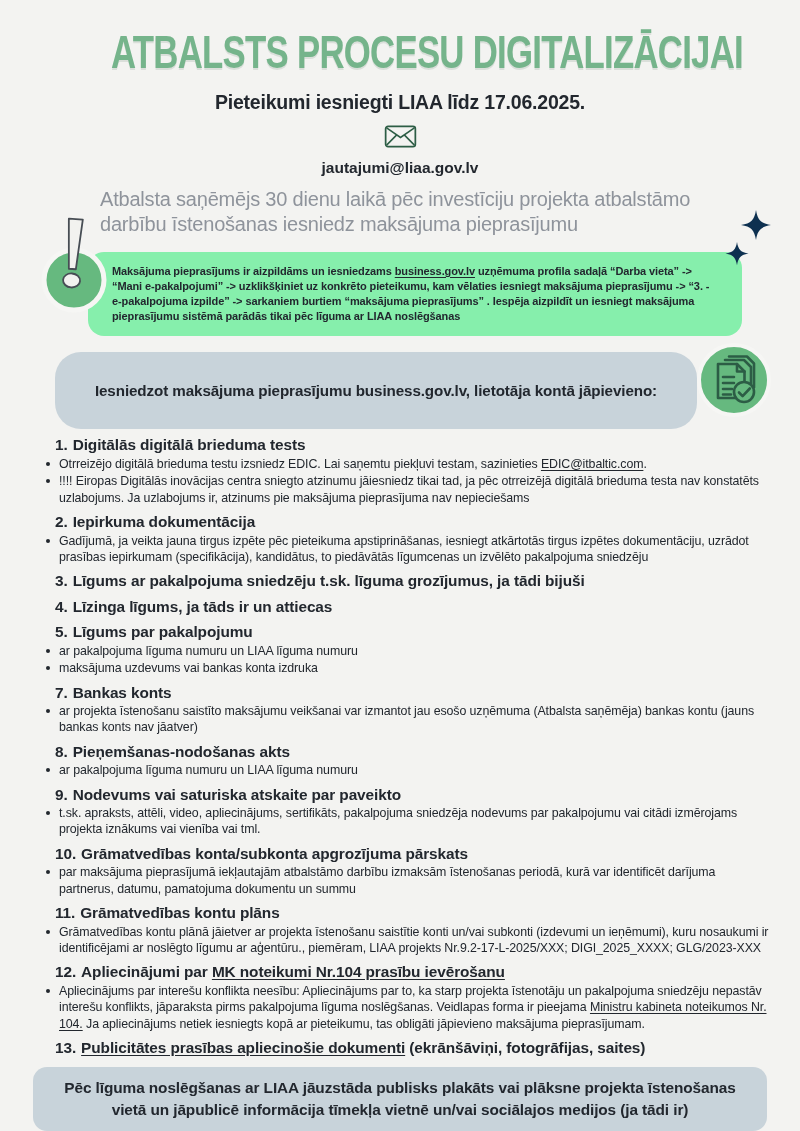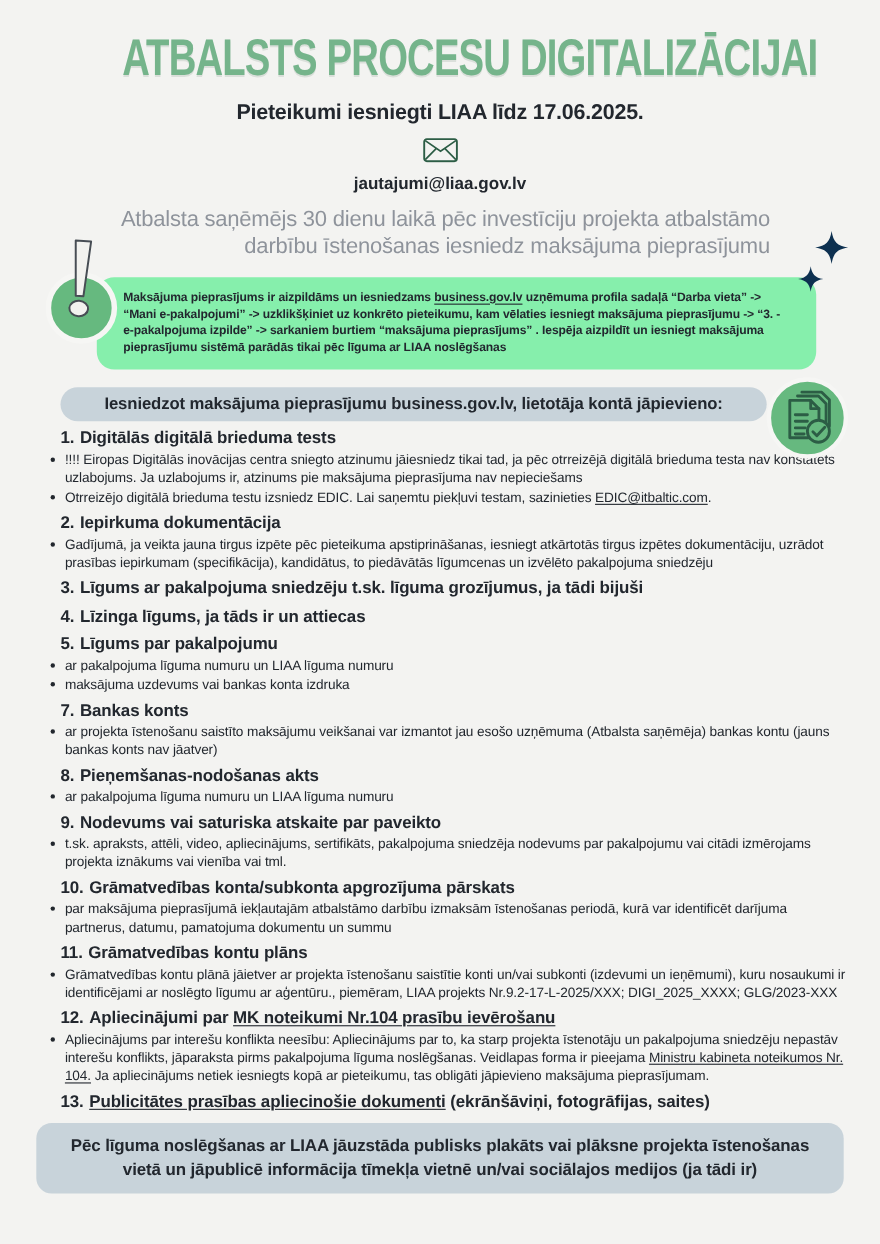--- a/index.html
+++ b/index.html
@@ -9,31 +9,31 @@
   .title-wrap{margin-top:24px;text-align:center;white-space:nowrap;}
   .title{display:inline-block;font-size:47px;font-weight:800;color:#75b48b;
          letter-spacing:-1px;transform:scaleX(.74);transform-origin:center;
          text-shadow:0 2px 0 rgba(40,80,60,.12);}
   
   .subtitle-row{display:flex;justify-content:center;align-items:center;gap:11px;margin-top:12px;flex-direction:column;}
   .submitted{font-size:19.5px;font-weight:bold;letter-spacing:-.2px;}
   .mail-icon{display:inline-flex;}
   .email{font-size:15.5px;font-weight:bold;}
   
-  .intro{width:600px;margin:10px auto 0;text-align:right;font-size:20px;line-height:1.27;
+  .intro{width:600px;margin:10px auto 0;text-align:left;font-size:20px;line-height:1.27;
          color:#8e939b;letter-spacing:-.2px;}
   
   .notice-wrap{position:relative;margin:14px 58px 0 88px;}
   .notice{background:#86efac;border-radius:16px;padding:12px 25px 12px 24px;
           font-size:11px;font-weight:bold;line-height:1.38;letter-spacing:-.1px;}
   .excl-badge{position:absolute;left:-50px;top:-38px;width:70px;height:102px;}
   .sparkles{position:absolute;right:-30px;top:-44px;width:56px;height:70px;}
   
   .section-row{position:relative;margin:16px 35px 2px 55px;}
-  .section-bar{background:#c8d3da;border-radius:26px;margin-right:68px;padding:7px 14px;
+  .section-bar{background:#c8d3da;border-radius:26px;margin-right:68px;padding:30px 14px;
                text-align:center;font-weight:bold;font-size:15.2px;letter-spacing:-.1px;}
   .doc-badge{position:absolute;right:-8px;top:-11px;width:78px;height:78px;}
   
   .items{list-style:none;margin:2px 0 0;padding:0 28px 0 43px;}
   .item-heading{font-size:15.4px;font-weight:bold;margin:7px 0 1px;padding-left:12px;
                 line-height:1.2;letter-spacing:-.1px;}
   .item-heading .num{margin-right:5px;}
   .nrm{font-weight:bold;}
   .u{text-decoration:underline;text-underline-offset:2px;}
   .bullet{display:flex;align-items:flex-start;font-size:12.4px;line-height:1.32;margin:1px 0;}
@@ -101,25 +101,25 @@
         </g>
       </svg>
     </span>
   </div>
 
   <ol class="items">
       <li>
         <div class="item-heading"><span class="num">1.</span><span>Digitālās digitālā brieduma tests</span></div>
         <div class="bullet">
           <span class="dot"></span>
-          <span class="txt"><span>!!!! Eiropas Digitālās inovācijas centra sniegto atzinumu jāiesniedz tikai tad, ja pēc otrreizējā digitālā brieduma testa nav konstatēts uzlabojums. Ja uzlabojums ir, atzinums pie maksājuma pieprasījuma nav nepieciešams</span></span>
+          <span class="txt"><span>Otrreizējo digitālā brieduma testu izsniedz EDIC. Lai saņemtu piekļuvi testam, sazinieties </span><span class="u">EDIC@itbaltic.com</span><span>.</span></span>
         </div>
         <div class="bullet">
           <span class="dot"></span>
-          <span class="txt"><span>Otrreizējo digitālā brieduma testu izsniedz EDIC. Lai saņemtu piekļuvi testam, sazinieties </span><span class="u">EDIC@itbaltic.com</span><span>.</span></span>
+          <span class="txt"><span>!!!! Eiropas Digitālās inovācijas centra sniegto atzinumu jāiesniedz tikai tad, ja pēc otrreizējā digitālā brieduma testa nav konstatēts uzlabojums. Ja uzlabojums ir, atzinums pie maksājuma pieprasījuma nav nepieciešams</span></span>
         </div>
       </li>
       <li>
         <div class="item-heading"><span class="num">2.</span><span>Iepirkuma dokumentācija</span></div>
         <div class="bullet">
           <span class="dot"></span>
           <span class="txt"><span>Gadījumā, ja veikta jauna tirgus izpēte pēc pieteikuma apstiprināšanas, iesniegt atkārtotās tirgus izpētes dokumentāciju, uzrādot prasības iepirkumam (specifikācija), kandidātus, to piedāvātās līgumcenas un izvēlēto pakalpojuma sniedzēju</span></span>
         </div>
       </li>
       <li>

